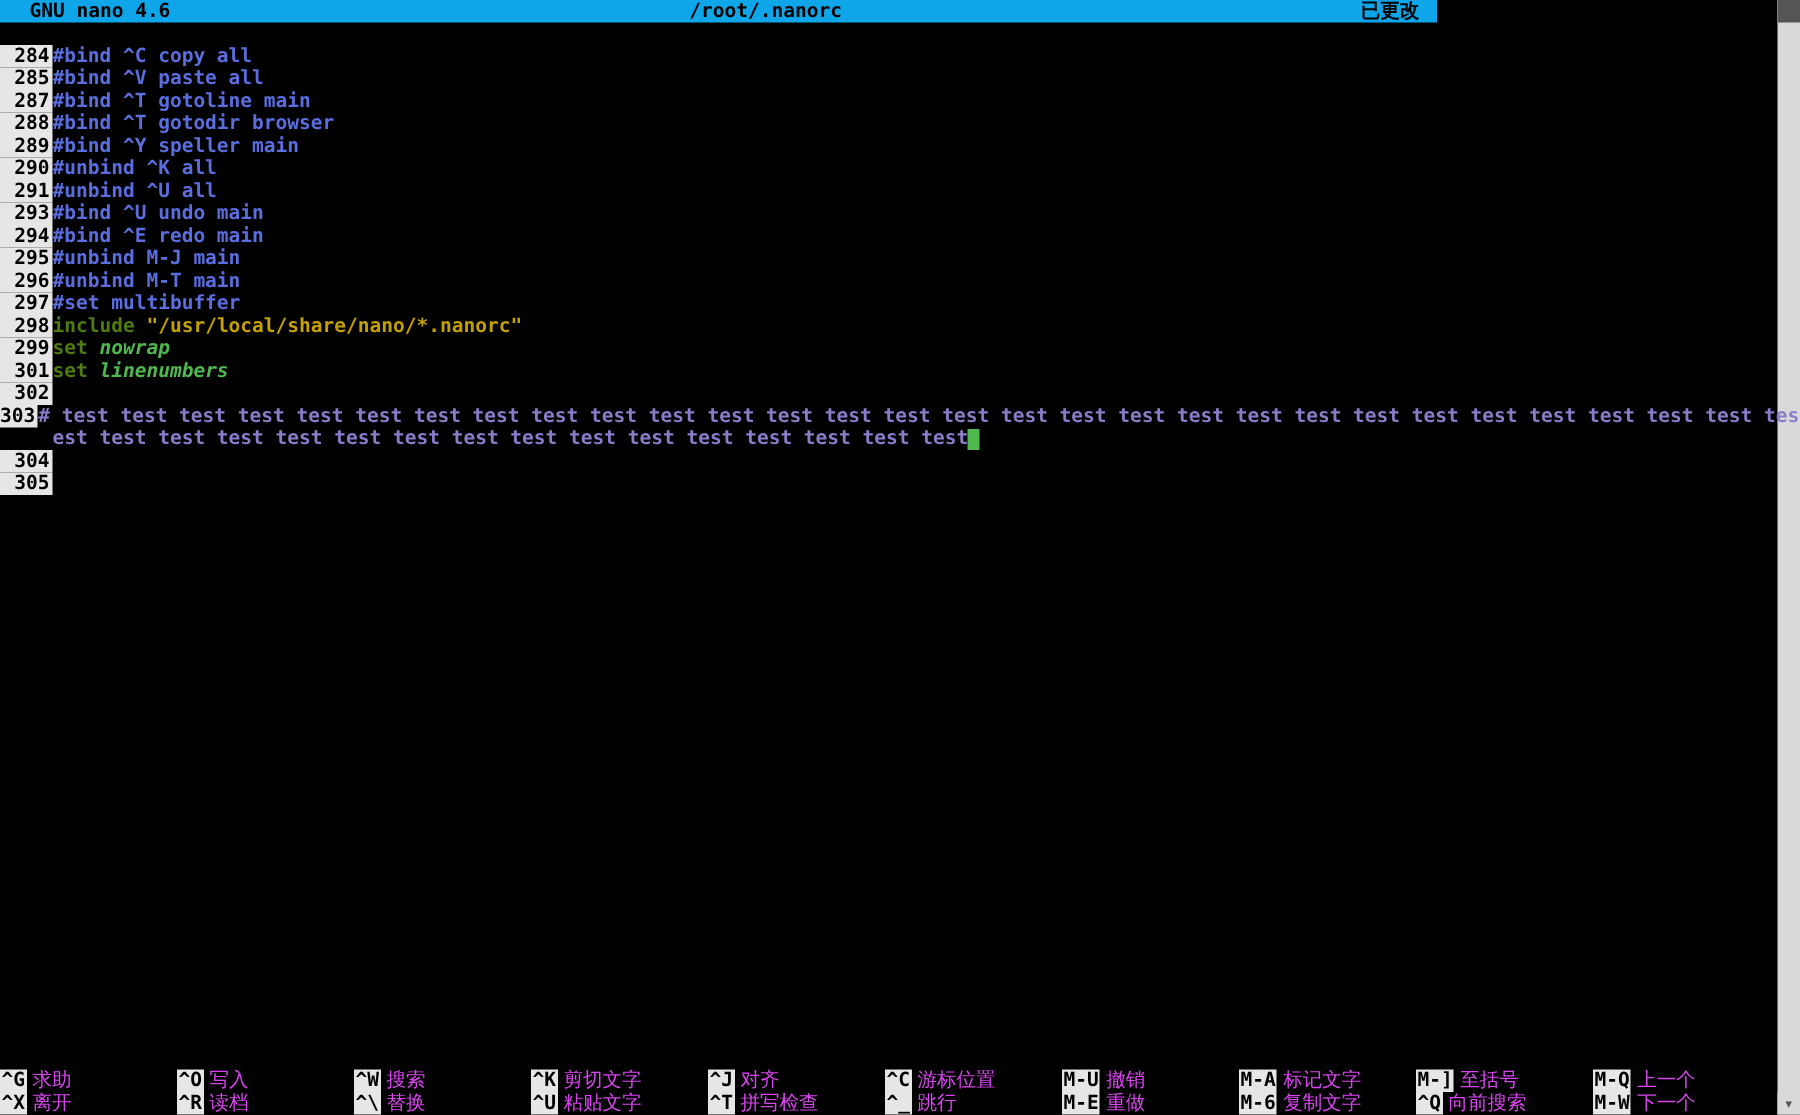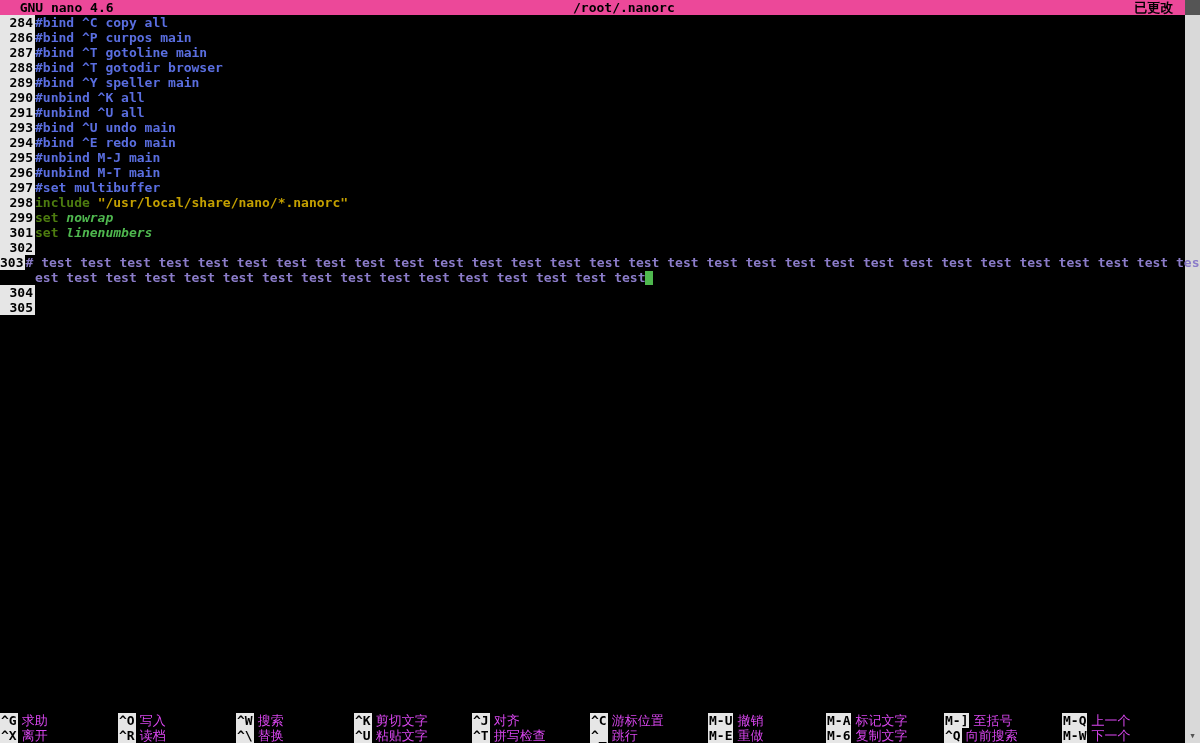--- a/index.html
+++ b/index.html
@@ -1,23 +1,23 @@
 <!DOCTYPE html>
 <html><head>
 <meta charset="utf-8">
 <style>
   * { margin:0; padding:0; box-sizing:border-box; }
   html,body { width:1200px; height:743px; background:#000; overflow:hidden;
               font-family:"DejaVu Sans Mono","Liberation Mono",Consolas,monospace;
               font-size:13px; line-height:15px; color:#fff; }
   .titlebar { display:flex; justify-content:space-between; align-items:center;
-              background:#ec4899; color:#000; height:15px; width:1185px;
+              background:#0ea5e9; color:#000; height:15px; width:958px;
               padding:0 4px; font-weight:bold; }
   .titlebar .left,.titlebar .center,.titlebar .right{white-space:pre;}
-  .editor { position:relative; width:1185px; }
+  .editor { position:relative; width:1185px;margin-top:15px; }
   .row { display:flex; height:15px; }
   .ln { width:35px; text-align:right; background:#e6e6e6; color:#000;
         padding-right:2px; font-weight:bold; }
   .ln.empty { background:transparent; }
   .code { white-space:pre; padding-left:0; }
   .c-blue    { color:#5a6ee0; font-weight:bold;text-align:center; }
   .c-teal    { color:#4d7c0f; font-weight:bold; }
   .c-yellow  { color:#c4a000; font-weight:bold; }
   .c-green   { color:#4fb84f; font-weight:bold;font-style:italic; }
   .c-purple  { color:#8b7cc9; font-weight:bold; }
@@ -50,22 +50,22 @@
   <span class="center">/root/.nanorc</span>
   <span class="right">已更改 </span>
 </div>
 
 <div class="editor" id="editor">
     <div class="row">
       <div class="ln">284</div>
       <div class="code"><span class="c-blue">#bind ^C copy all</span></div>
     </div>
     <div class="row">
-      <div class="ln">286</div>
-      <div class="code"><span class="c-blue">#bind ^P curpos main</span></div>
+      <div class="ln">285</div>
+      <div class="code"><span class="c-blue">#bind ^V paste all</span></div>
     </div>
     <div class="row">
       <div class="ln">287</div>
       <div class="code"><span class="c-blue">#bind ^T gotoline main</span></div>
     </div>
     <div class="row">
       <div class="ln">288</div>
       <div class="code"><span class="c-blue">#bind ^T gotodir browser</span></div>
     </div>
     <div class="row">

